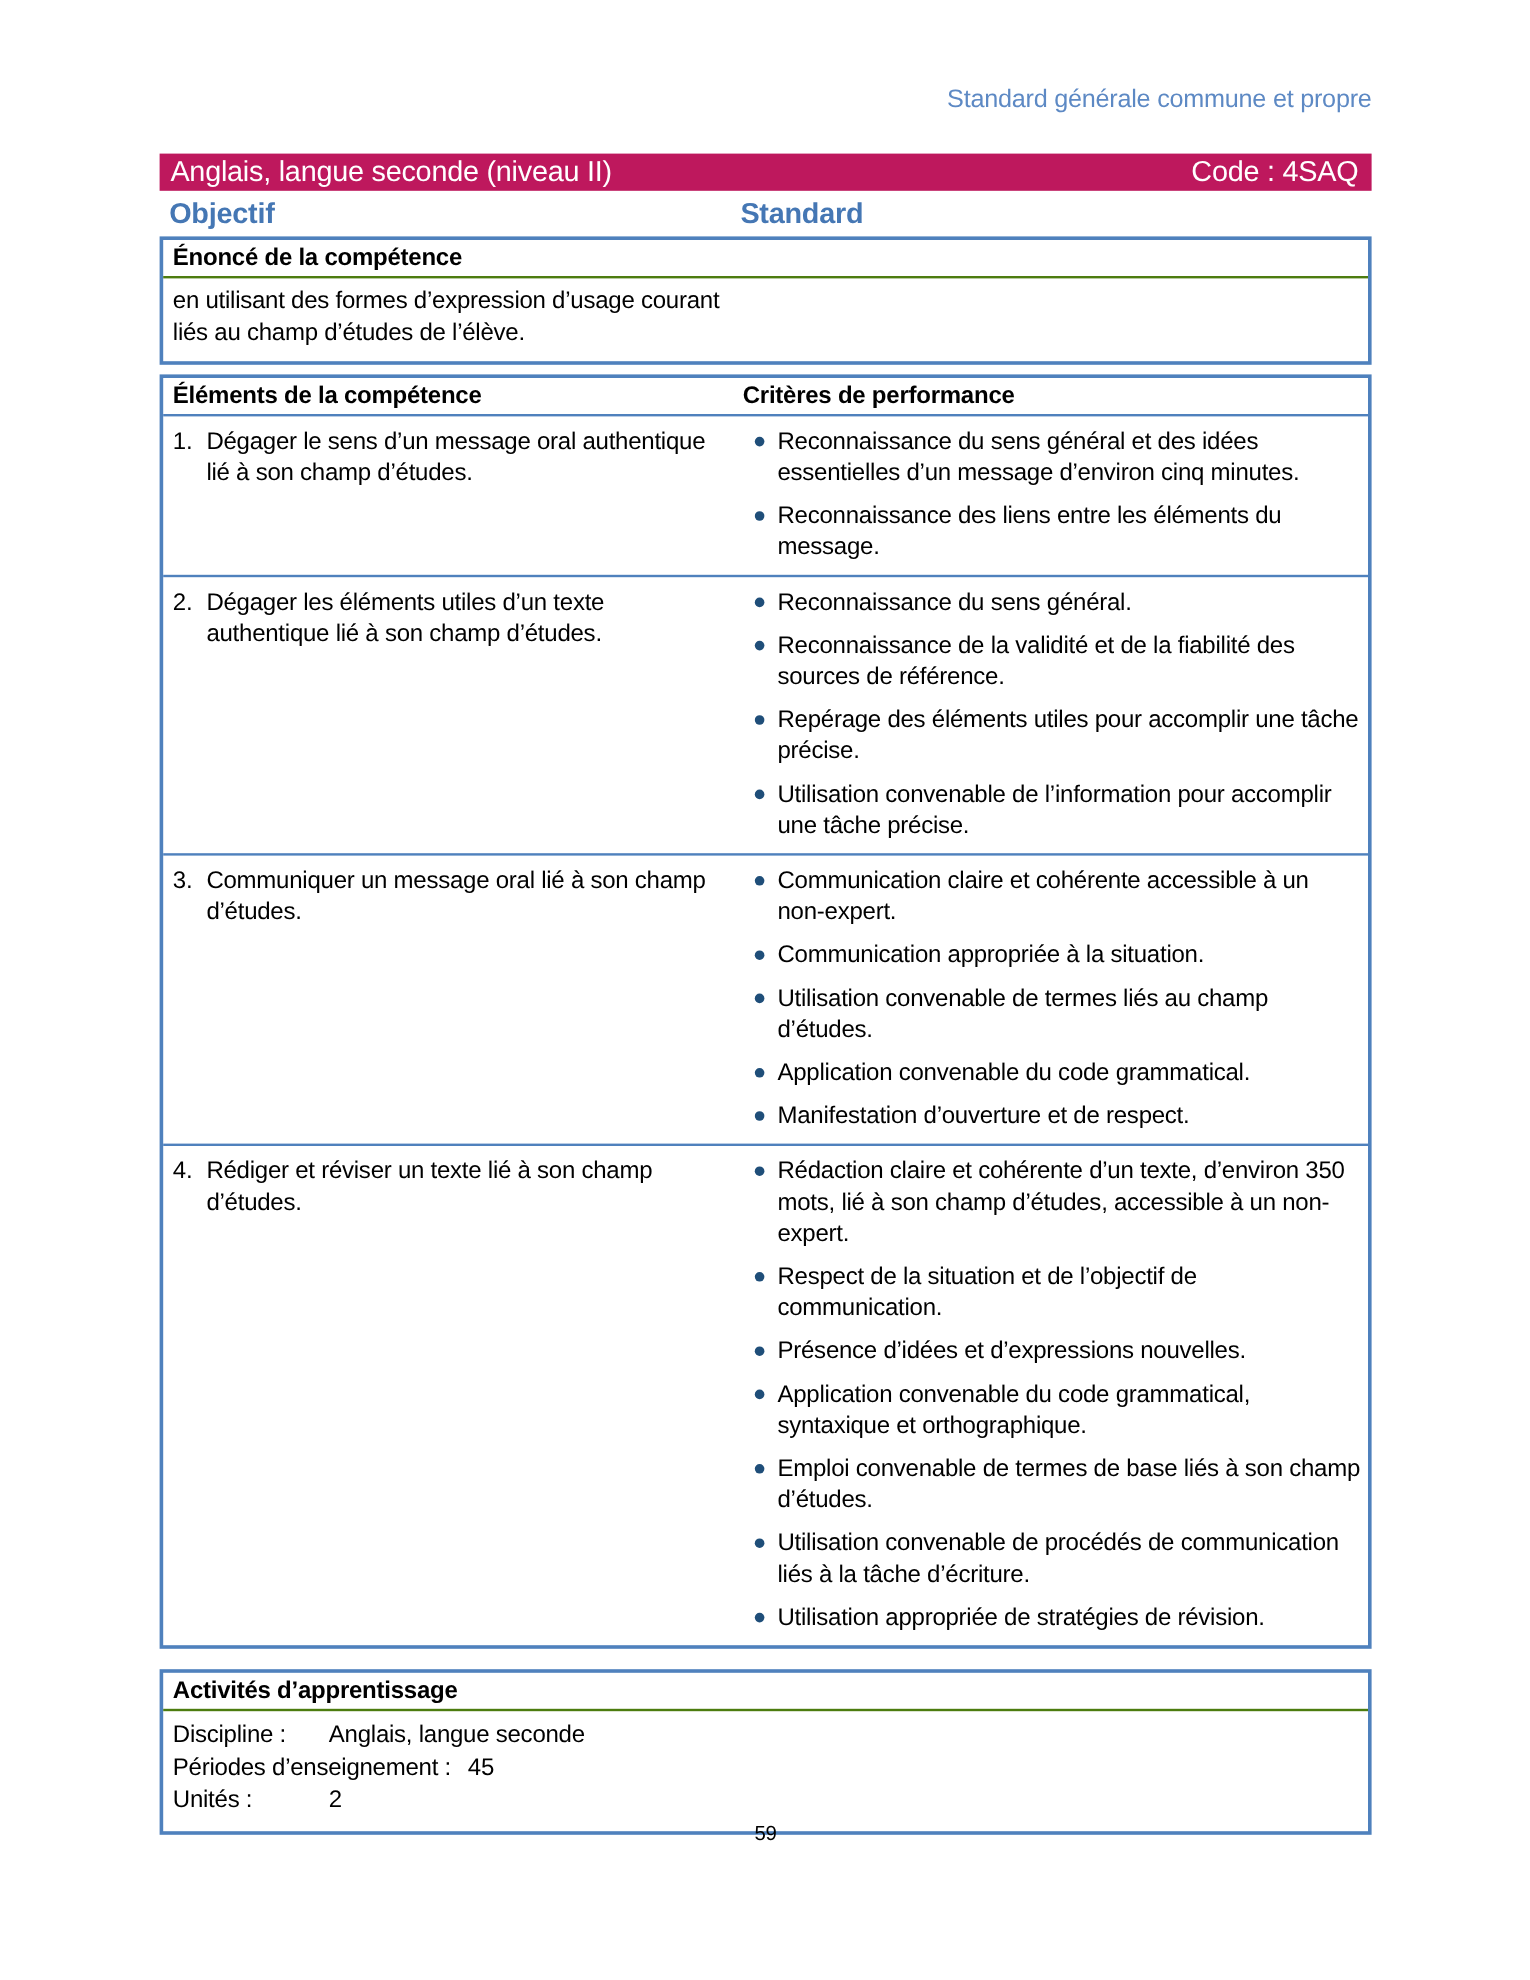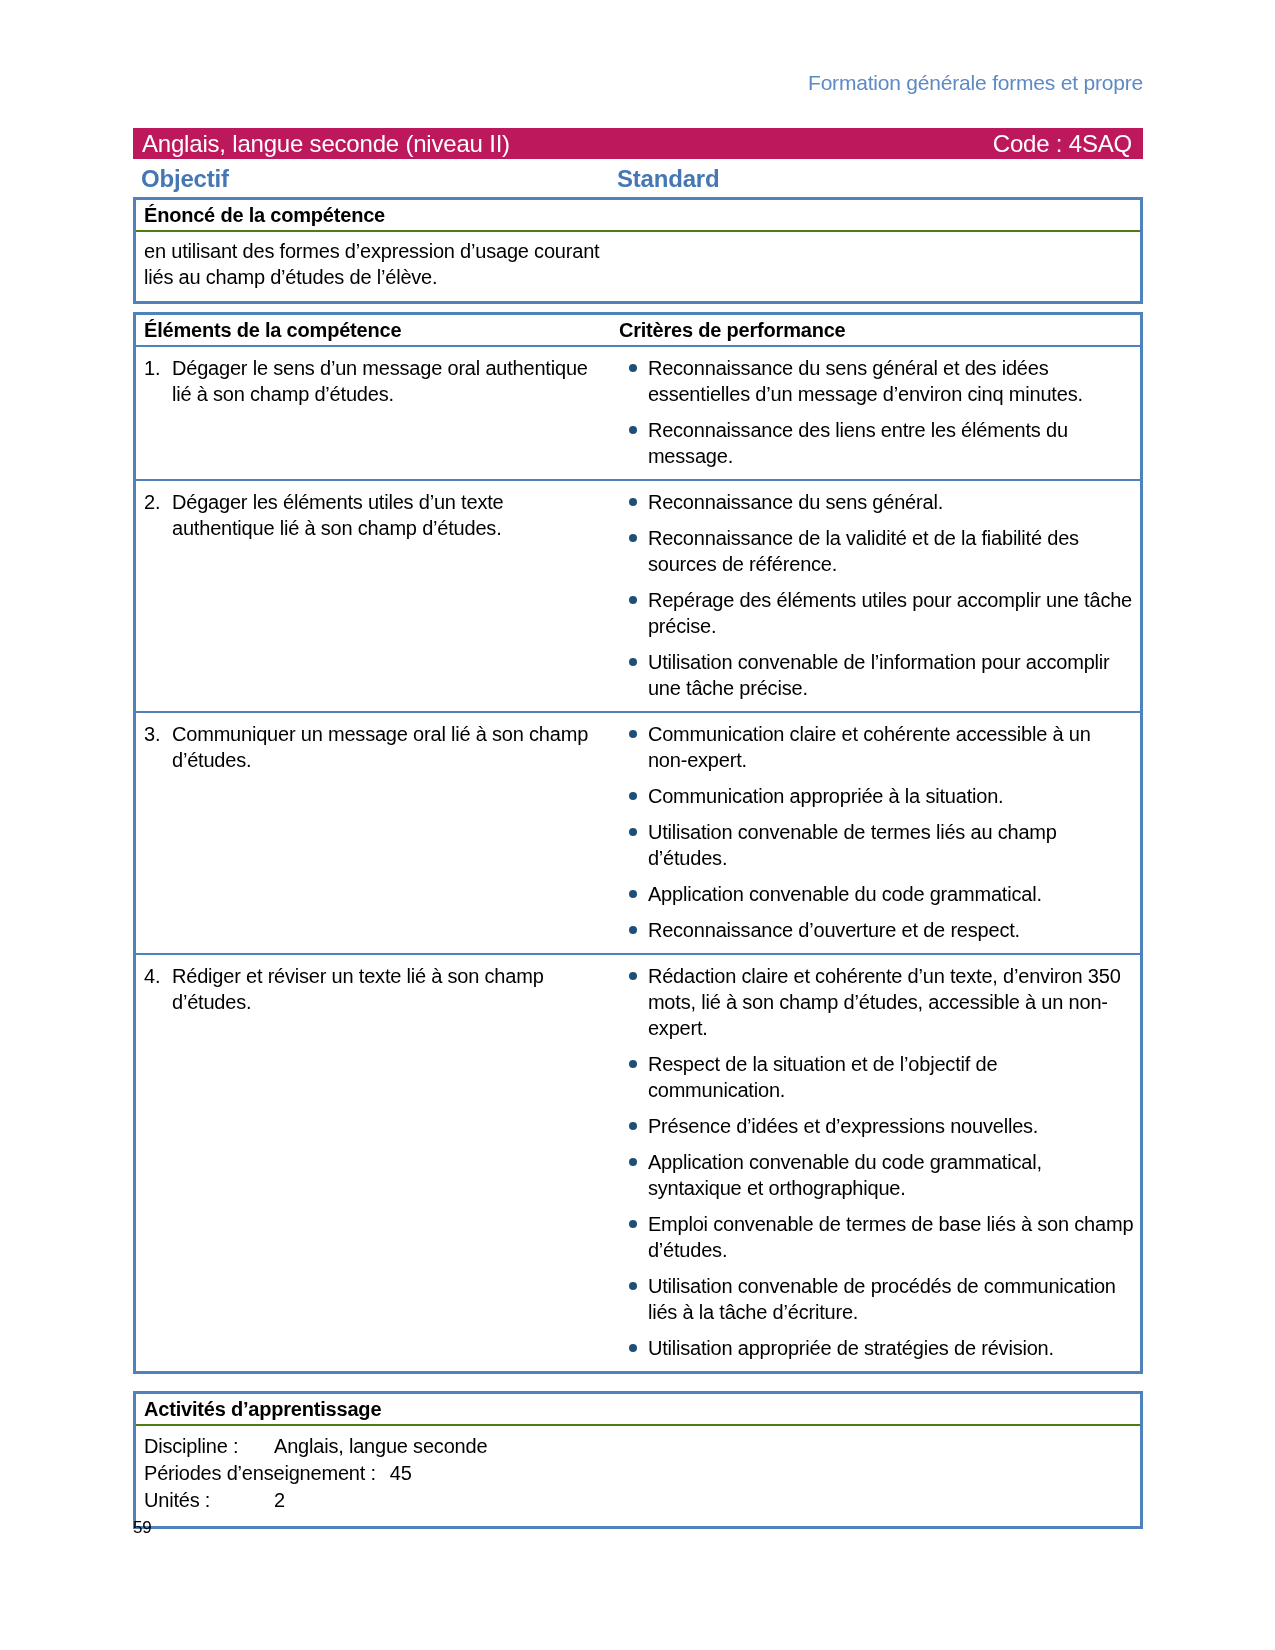--- a/index.html
+++ b/index.html
@@ -113,33 +113,33 @@
   .actrow { white-space:nowrap; }
   .alabel {
     display:inline-block;
     min-width:130px;
     padding-right:14px;
   }
   .page-number {
     position:absolute;
     left:133px; top:1518px;
     width:1010px;
-    text-align:left;
+    text-align:center;
     font-size:17px;
     color:#000;
   }
 </style>
 </head>
 <body>
 
 <div class="page">
   <div class="content">
 
     <div class="doc-header">
-      <span>Formation générale formes et propre</span>
+      <span>Standard générale commune et propre</span>
     </div>
 
     <div class="banner">
       <span>Anglais, langue seconde (niveau II)</span>
       <span>Code : 4SAQ</span>
     </div>
 
     <div class="col-headings">
       <span class="h left">Objectif</span>
       <span class="h right">Standard</span>
@@ -192,21 +192,21 @@
           <div class="numitem">
             <span class="num">3.</span>
             <span class="etext">Communiquer un message oral lié à son champ d’études.</span>
           </div>
         </div>
         <div class="cell-r">
           <div class="bullet"><span class="dot"></span><span>Communication claire et cohérente accessible à un non-expert.</span></div>
           <div class="bullet"><span class="dot"></span><span>Communication appropriée à la situation.</span></div>
           <div class="bullet"><span class="dot"></span><span>Utilisation convenable de termes liés au champ d’études.</span></div>
           <div class="bullet"><span class="dot"></span><span>Application convenable du code grammatical.</span></div>
-          <div class="bullet"><span class="dot"></span><span>Reconnaissance d’ouverture et de respect.</span></div>
+          <div class="bullet"><span class="dot"></span><span>Manifestation d’ouverture et de respect.</span></div>
         </div>
       </div>
 
       <div class="comp-row row2col">
         <div class="cell-l">
           <div class="numitem">
             <span class="num">4.</span>
             <span class="etext">Rédiger et réviser un texte lié à son champ d’études.</span>
           </div>
         </div>

